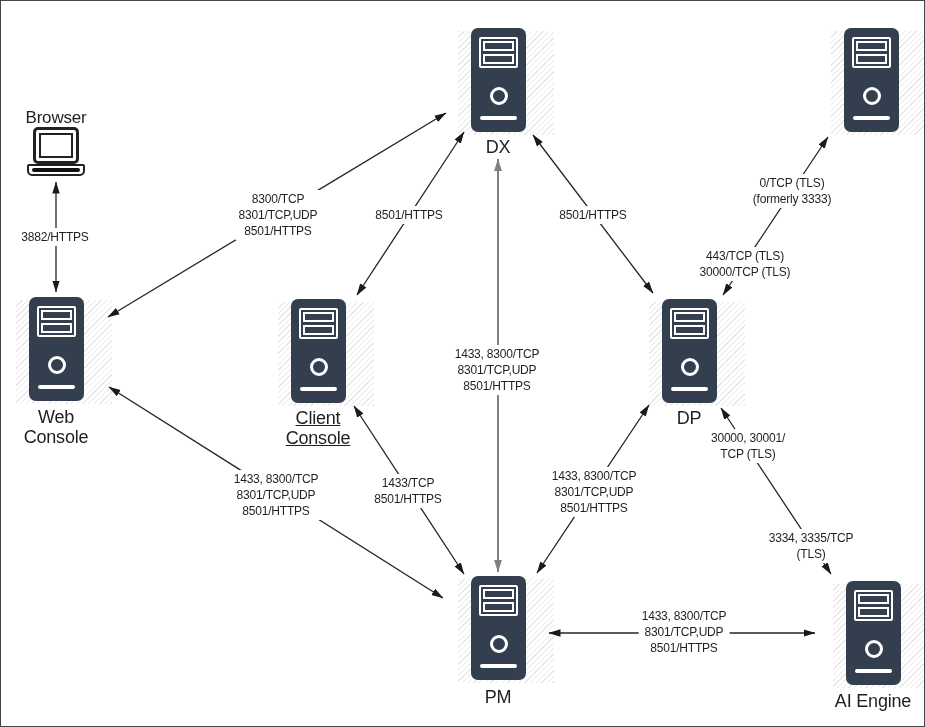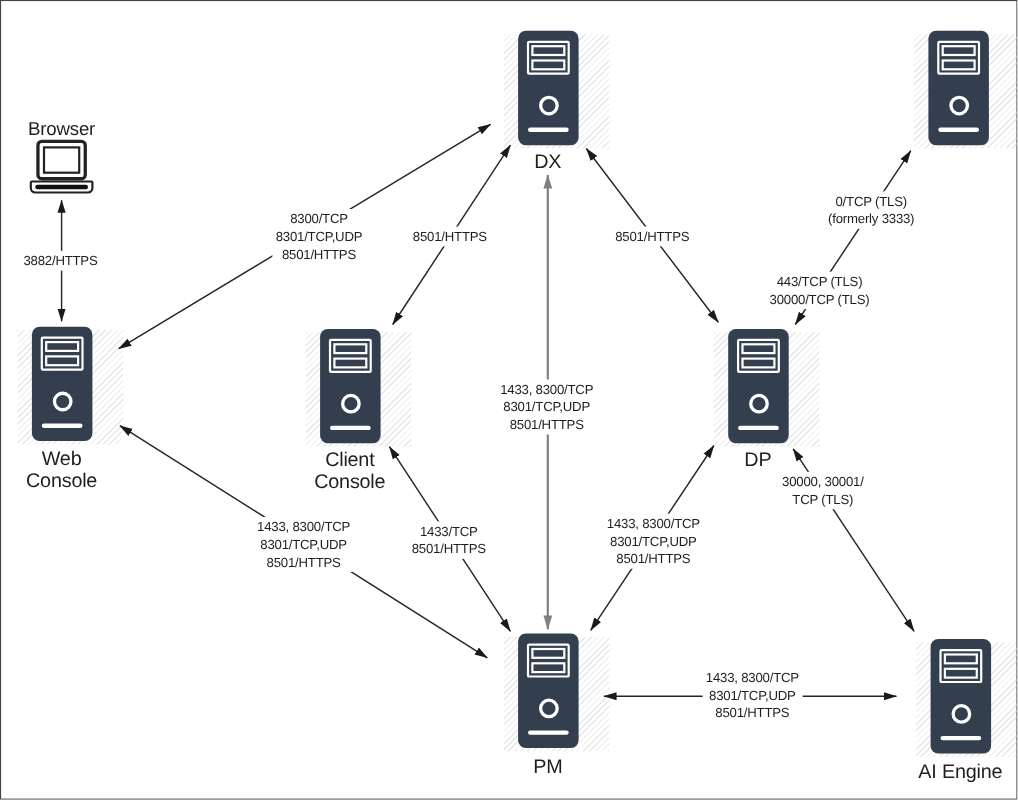--- a/index.html
+++ b/index.html
@@ -143,21 +143,21 @@
 
   <div class="hatch" style="left:277px; top:301px;"></div>
   <div class="tower" style="left:290px; top:298px;">
     <div class="vents">
         <div class="vent"></div>
         <div class="vent"></div>
       </div>
     <div class="ring"></div>
     <div class="slot"></div>
   </div>
-  <div class="nlabel" style="left:317px; top:407px;">
+  <div class="nlabel" style="left:317px; top:407px;text-decoration:underline;">
     <div>Client</div>
     <div>Console</div>
   </div>
 
   <div class="hatch" style="left:648px; top:301px;"></div>
   <div class="tower" style="left:661px; top:298px;">
     <div class="vents">
         <div class="vent"></div>
         <div class="vent"></div>
       </div>
@@ -191,21 +191,21 @@
     <div class="slot"></div>
   </div>
   <div class="nlabel" style="left:872px; top:690px;">
     <div>AI Engine</div>
   </div>
 
   <div class="elabel" style="left:54px; top:236px;">
     <div>3882/HTTPS</div>
   </div>
 
-  <div class="elabel" style="left:289px; top:214px;">
+  <div class="elabel" style="left:277px; top:214px;">
     <div>8300/TCP</div>
     <div>8301/TCP,UDP</div>
     <div>8501/HTTPS</div>
   </div>
 
   <div class="elabel" style="left:408px; top:214px;">
     <div>8501/HTTPS</div>
   </div>
 
   <div class="elabel" style="left:592px; top:214px;">
@@ -243,20 +243,24 @@
   <div class="elabel" style="left:744px; top:263px;">
     <div>443/TCP (TLS)</div>
     <div>30000/TCP (TLS)</div>
   </div>
 
   <div class="elabel" style="left:747px; top:445px;">
     <div>30000, 30001/</div>
     <div>TCP (TLS)</div>
   </div>
 
+  <div class="elabel" style="left:810px; top:545px;">
+    <div>3334, 3335/TCP</div>
+    <div>(TLS)</div>
+  </div>
 
   <div class="elabel" style="left:683px; top:631px;">
     <div>1433, 8300/TCP</div>
     <div>8301/TCP,UDP</div>
     <div>8501/HTTPS</div>
   </div>
 
 </div>
 
 </body></html>

